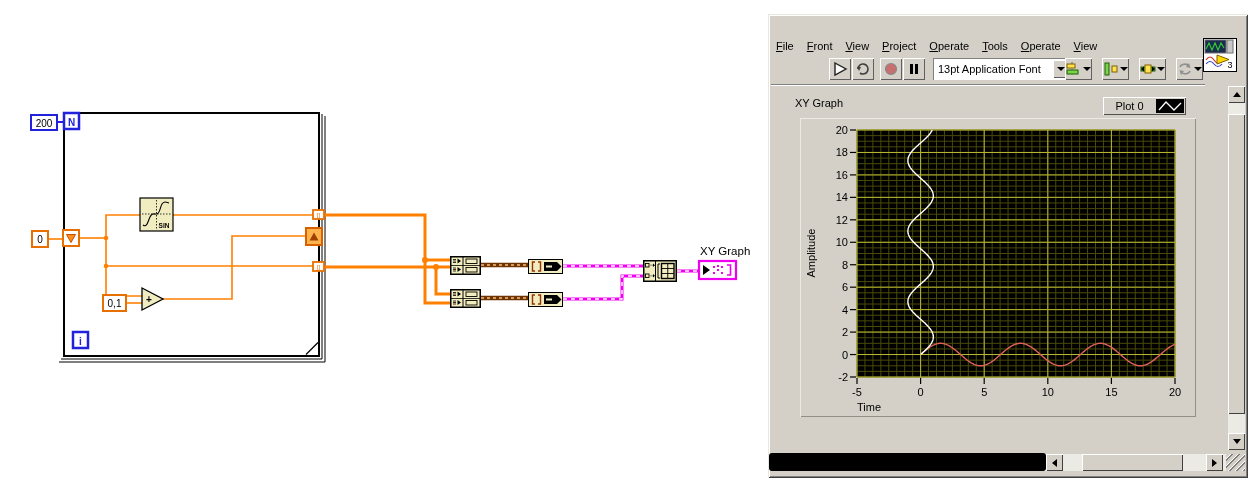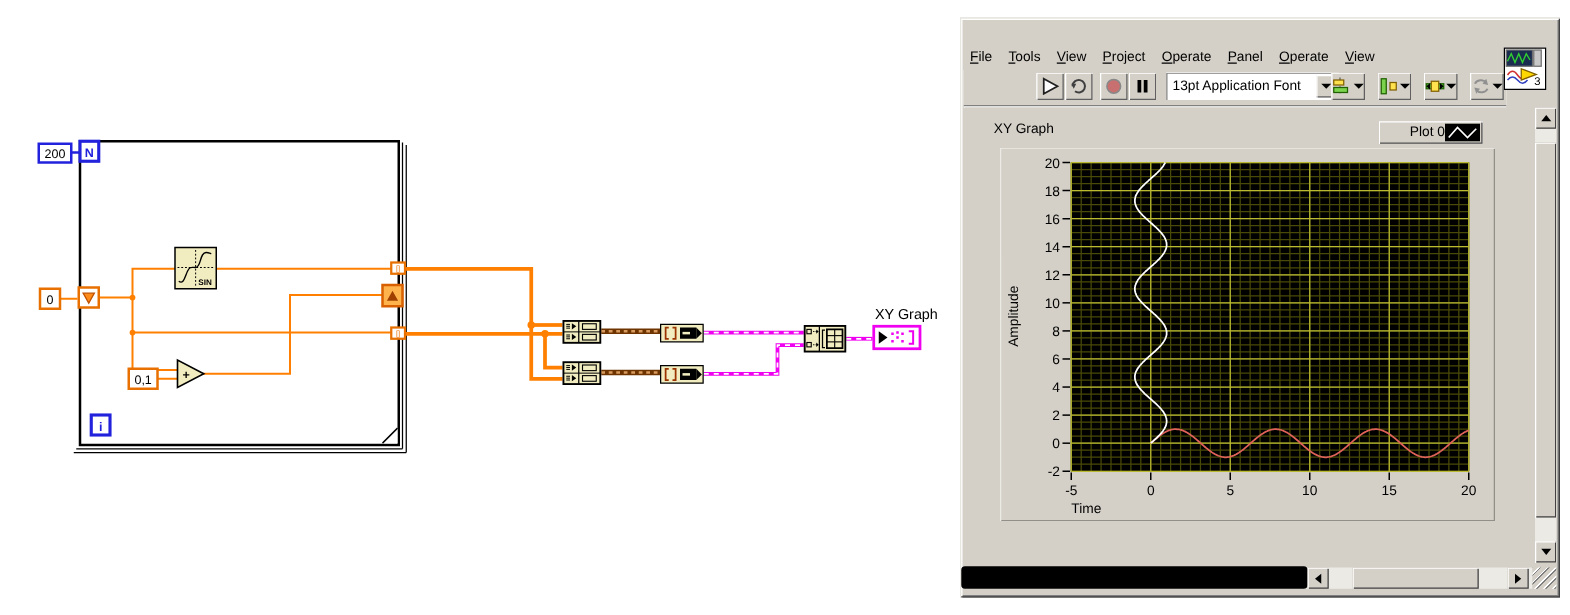--- a/index.html
+++ b/index.html
@@ -34,21 +34,21 @@
   #font-drop{position:absolute;right:2px;top:2px;width:16px;height:18px;background:#d4d0c8;
     box-shadow:inset 1px 1px 0 #fff, inset -1px -1px 0 #606060;display:flex;align-items:center;justify-content:center;}
   #vi-icon-box{position:absolute;left:435px;top:24px;width:32px;height:32px;background:#fff;border:1px solid #000;}
   .pause-bar{width:3px;height:10px;background:#000;margin:0 1px;}
 
   
   #panel{position:absolute;left:4px;top:72px;width:456px;height:368px;background:#d4d0c8;overflow:hidden;}
   #graph-label{position:absolute;left:23px;top:11px;}
   #legend{position:absolute;left:331px;top:11px;width:83px;height:18px;background:#d4d0c8;
     box-shadow:inset 1px 1px 0 #fff, inset -1px -1px 0 #505050;display:flex;align-items:center;}
-  #legend-label{flex:1;text-align:right;}
+  #legend-label{flex:1;text-align:center;}
   #legend-sample{width:28px;height:14px;background:#000;margin-right:2px;}
   #graph-panel{position:absolute;left:28px;top:32px;width:396px;height:299px;background:#d4d0c8;
     box-shadow:inset 1px 1px 0 #eceae4, inset -1px -1px 0 #909088;}
   #ylabel{position:absolute;left:-108px;top:128px;width:240px;height:14px;text-align:center;
     transform:rotate(-90deg);pointer-events:none;}
   #xlabel{position:absolute;left:57px;top:283px;width:318px;text-align:left;pointer-events:none;}
 
   
   .sb-face{background:#d4d0c8;box-shadow:inset 1px 1px 0 #fff, inset -1px -1px 0 #404040;position:absolute;
     display:flex;align-items:center;justify-content:center;}
@@ -244,25 +244,25 @@
       <path d="M29,5 h3.5 v10 h-3.5" fill="none" stroke="#f000f0" stroke-width="1.6"></path>
     </g>
     <text x="700" y="255" font-size="11.5">XY Graph</text>
   </svg>
 
   <div id="fp-window">
 
 
     <div id="menubar">
       <span class="menu-item">File</span>
-      <span class="menu-item">Tools</span>
+      <span class="menu-item">Front</span>
       <span class="menu-item">View</span>
       <span class="menu-item">Project</span>
       <span class="menu-item">Operate</span>
-      <span class="menu-item">Panel</span>
+      <span class="menu-item">Tools</span>
       <span class="menu-item">Operate</span>
       <span class="menu-item">View</span>
     </div>
 
     <div id="toolbar">
       <div class="tool-btn" style="left:58px;">
         <svg width="16" height="16" viewBox="0 0 16 16">
             <polygon points="3,2 14,8 3,14" fill="#fcfcfc" stroke="#202020" stroke-width="1.4"></polygon>
           </svg>
       </div>

